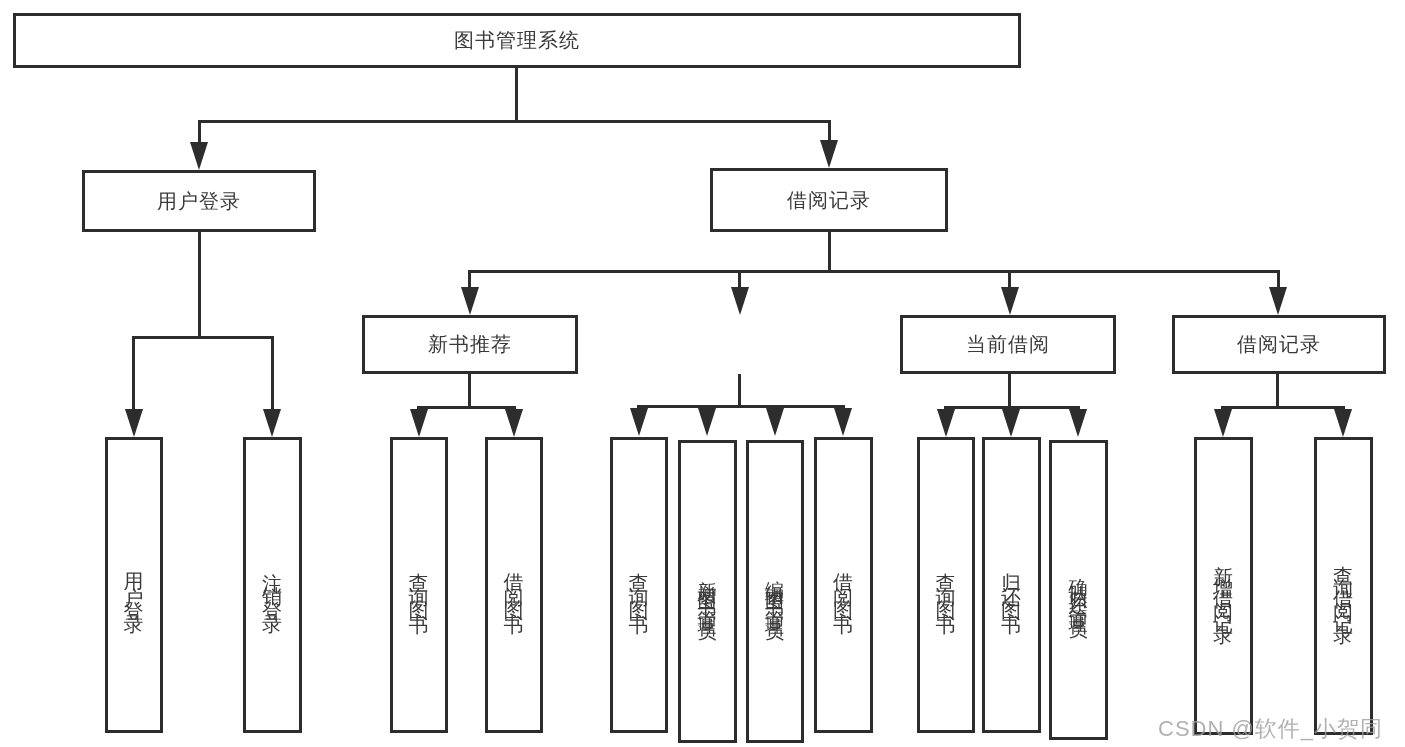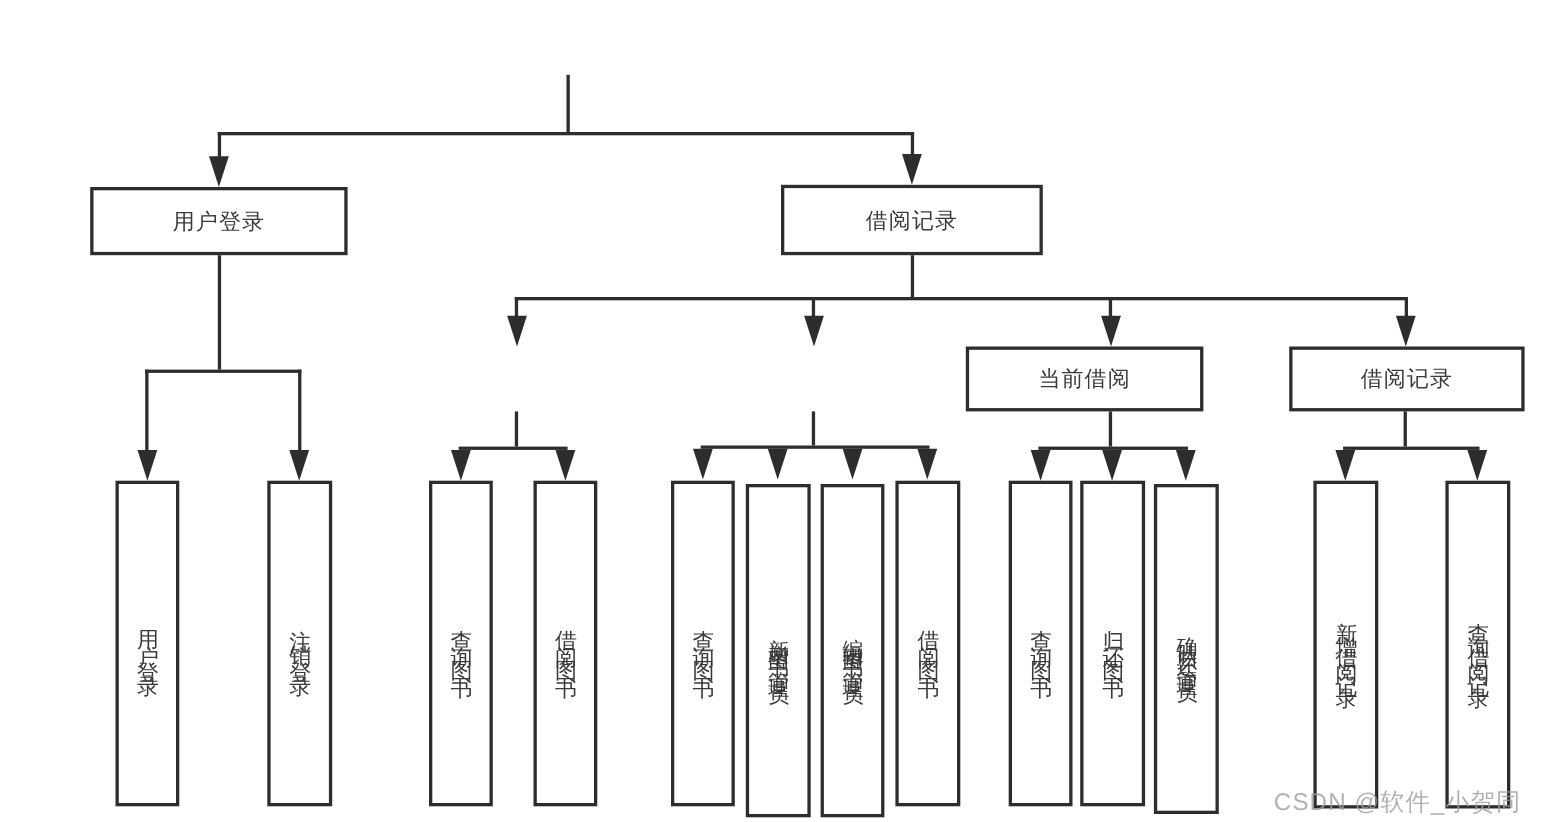--- a/index.html
+++ b/index.html
@@ -31,20 +31,23 @@
   .watermark {
     position:absolute; left:1158px; top:714px;
     font-size:22px; color:#9e9e9e; opacity:0.8; letter-spacing:1px;
   }
 </style>
 </head>
 <body>
 
 <div class="canvas">
 
+  <div class="box hbox" style="left:13px; top:13px; width:1008px; height:55px;">
+    <span>图书管理系统</span>
+  </div>
 
   <div class="line vline" style="left:515px; top:68px;  height:52px;"></div>
   <div class="line hline" style="left:198px; top:120px; width:633px;"></div>
   <div class="line vline" style="left:198px; top:120px; height:24px;"></div>
   <div class="arrow" style="left:190px; top:142px;"></div>
   <div class="line vline" style="left:828px; top:120px; height:22px;"></div>
   <div class="arrow" style="left:820px; top:140px;"></div>
 
   <div class="box hbox" style="left:82px; top:170px; width:234px; height:62px;">
     <span>用户登录</span>
@@ -64,21 +67,24 @@
   <div class="line hline" style="left:468px; top:270px; width:812px;"></div>
   <div class="line vline" style="left:468px;  top:270px; height:19px;"></div>
   <div class="arrow" style="left:461px;  top:287px;"></div>
   <div class="line vline" style="left:738px;  top:270px; height:19px;"></div>
   <div class="arrow" style="left:731px;  top:287px;"></div>
   <div class="line vline" style="left:1008px; top:270px; height:19px;"></div>
   <div class="arrow" style="left:1001px; top:287px;"></div>
   <div class="line vline" style="left:1277px; top:270px; height:19px;"></div>
   <div class="arrow" style="left:1269px; top:287px;"></div>
 
-  <div class="box hbox" style="left:878px; top:315px; width:216px; height:59px;">
+  <div class="box hbox" style="left:362px; top:315px; width:216px; height:59px;">
+    <span>新书推荐</span>
+  </div>
+  <div class="box hbox" style="left:900px; top:315px; width:216px; height:59px;">
     <span>当前借阅</span>
   </div>
   <div class="box hbox" style="left:1172px; top:315px; width:214px; height:59px;">
     <span>借阅记录</span>
   </div>
 
   <div class="line vline" style="left:468px; top:374px; height:32px;"></div>
   <div class="line hline" style="left:417px; top:406px; width:99px;"></div>
   <div class="arrow" style="left:410px; top:409px;"></div>
   <div class="arrow" style="left:505px; top:409px;"></div>

